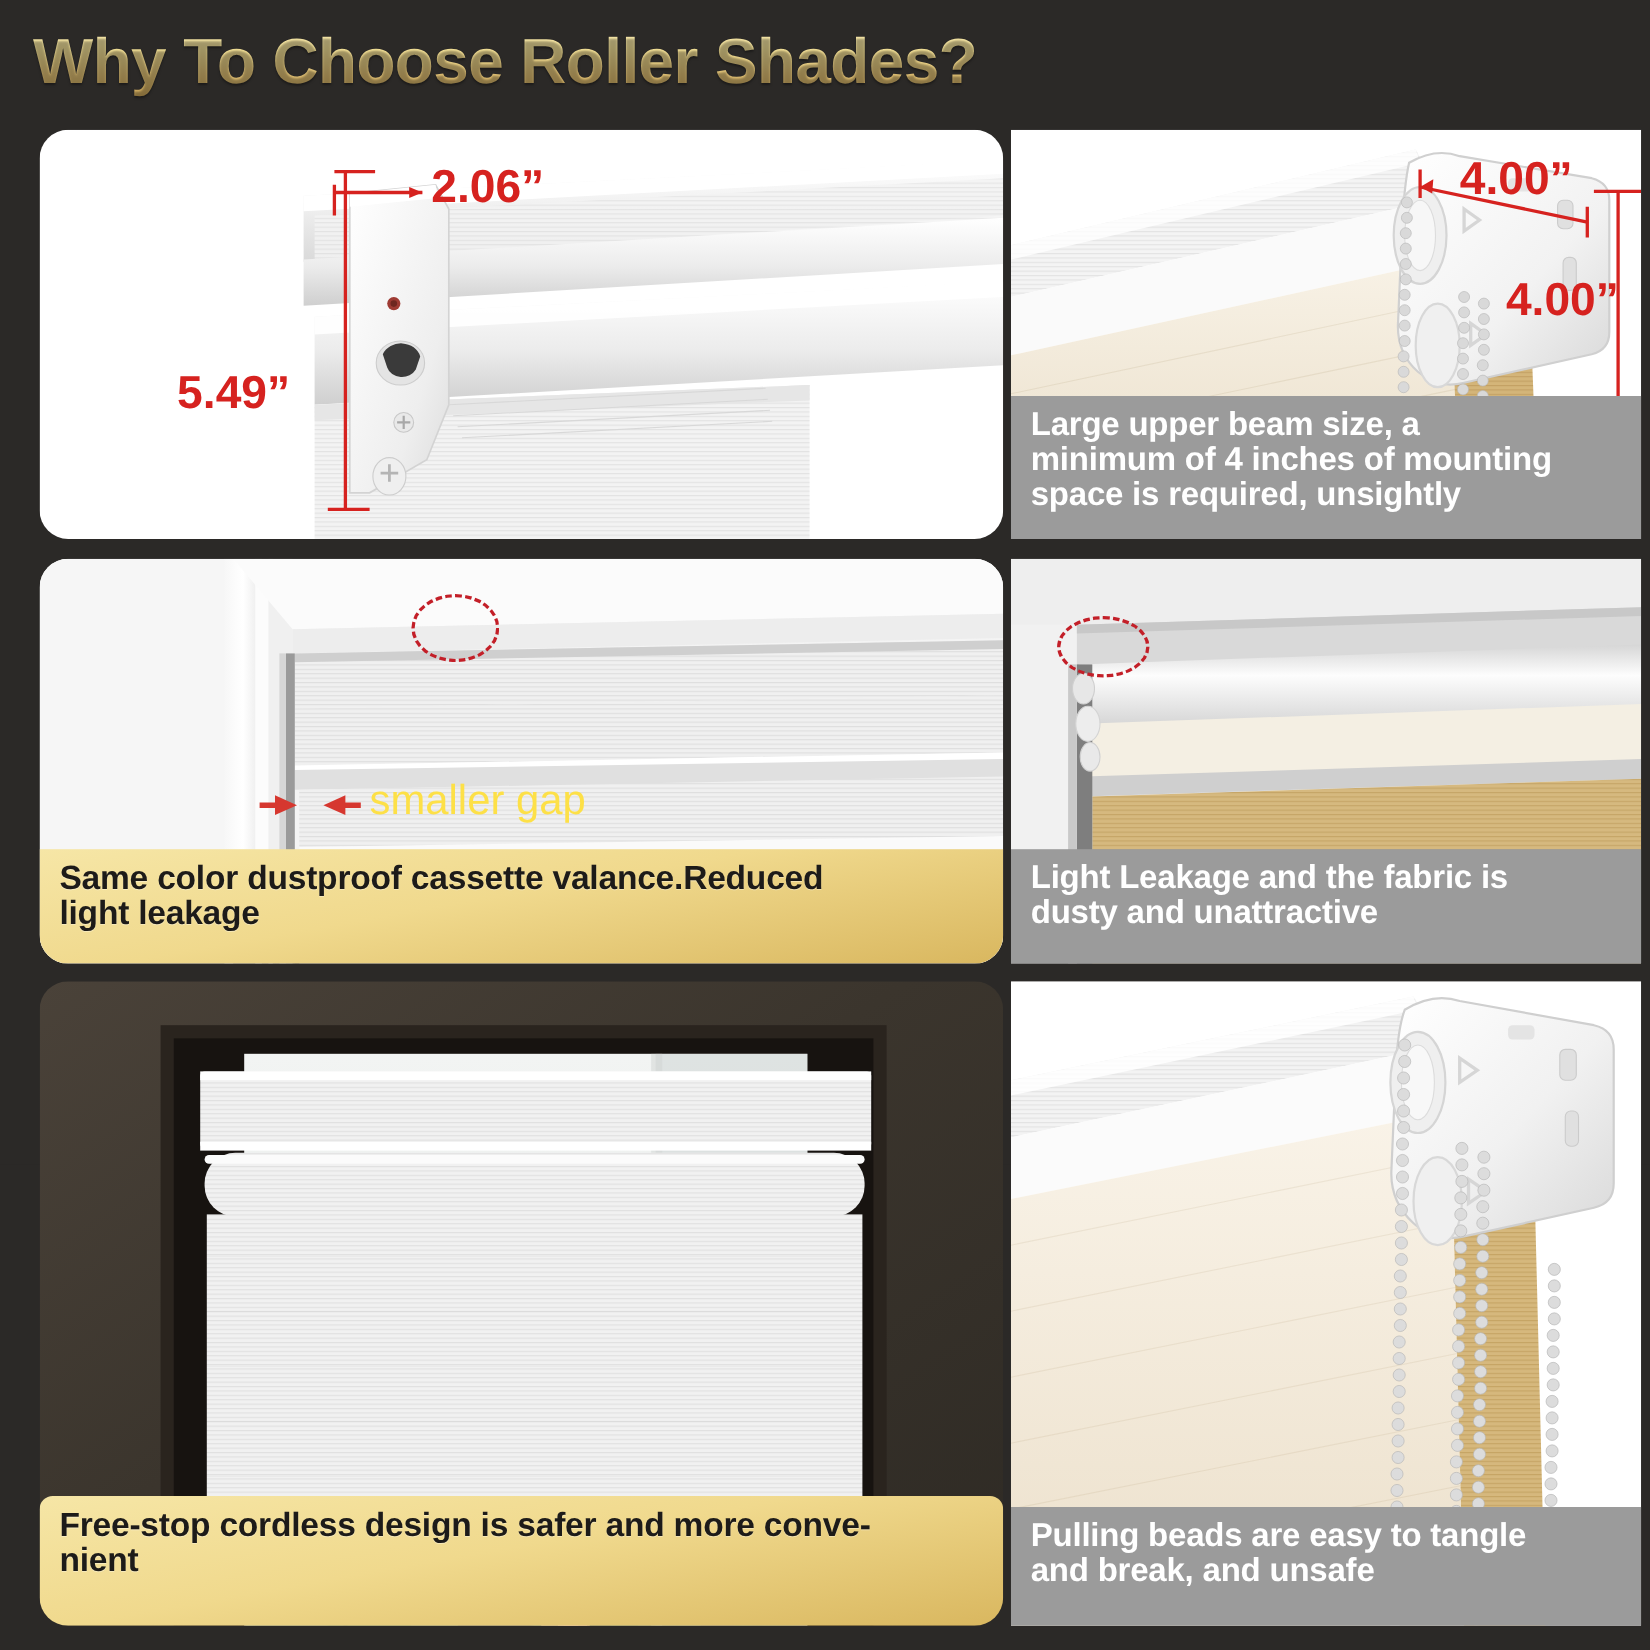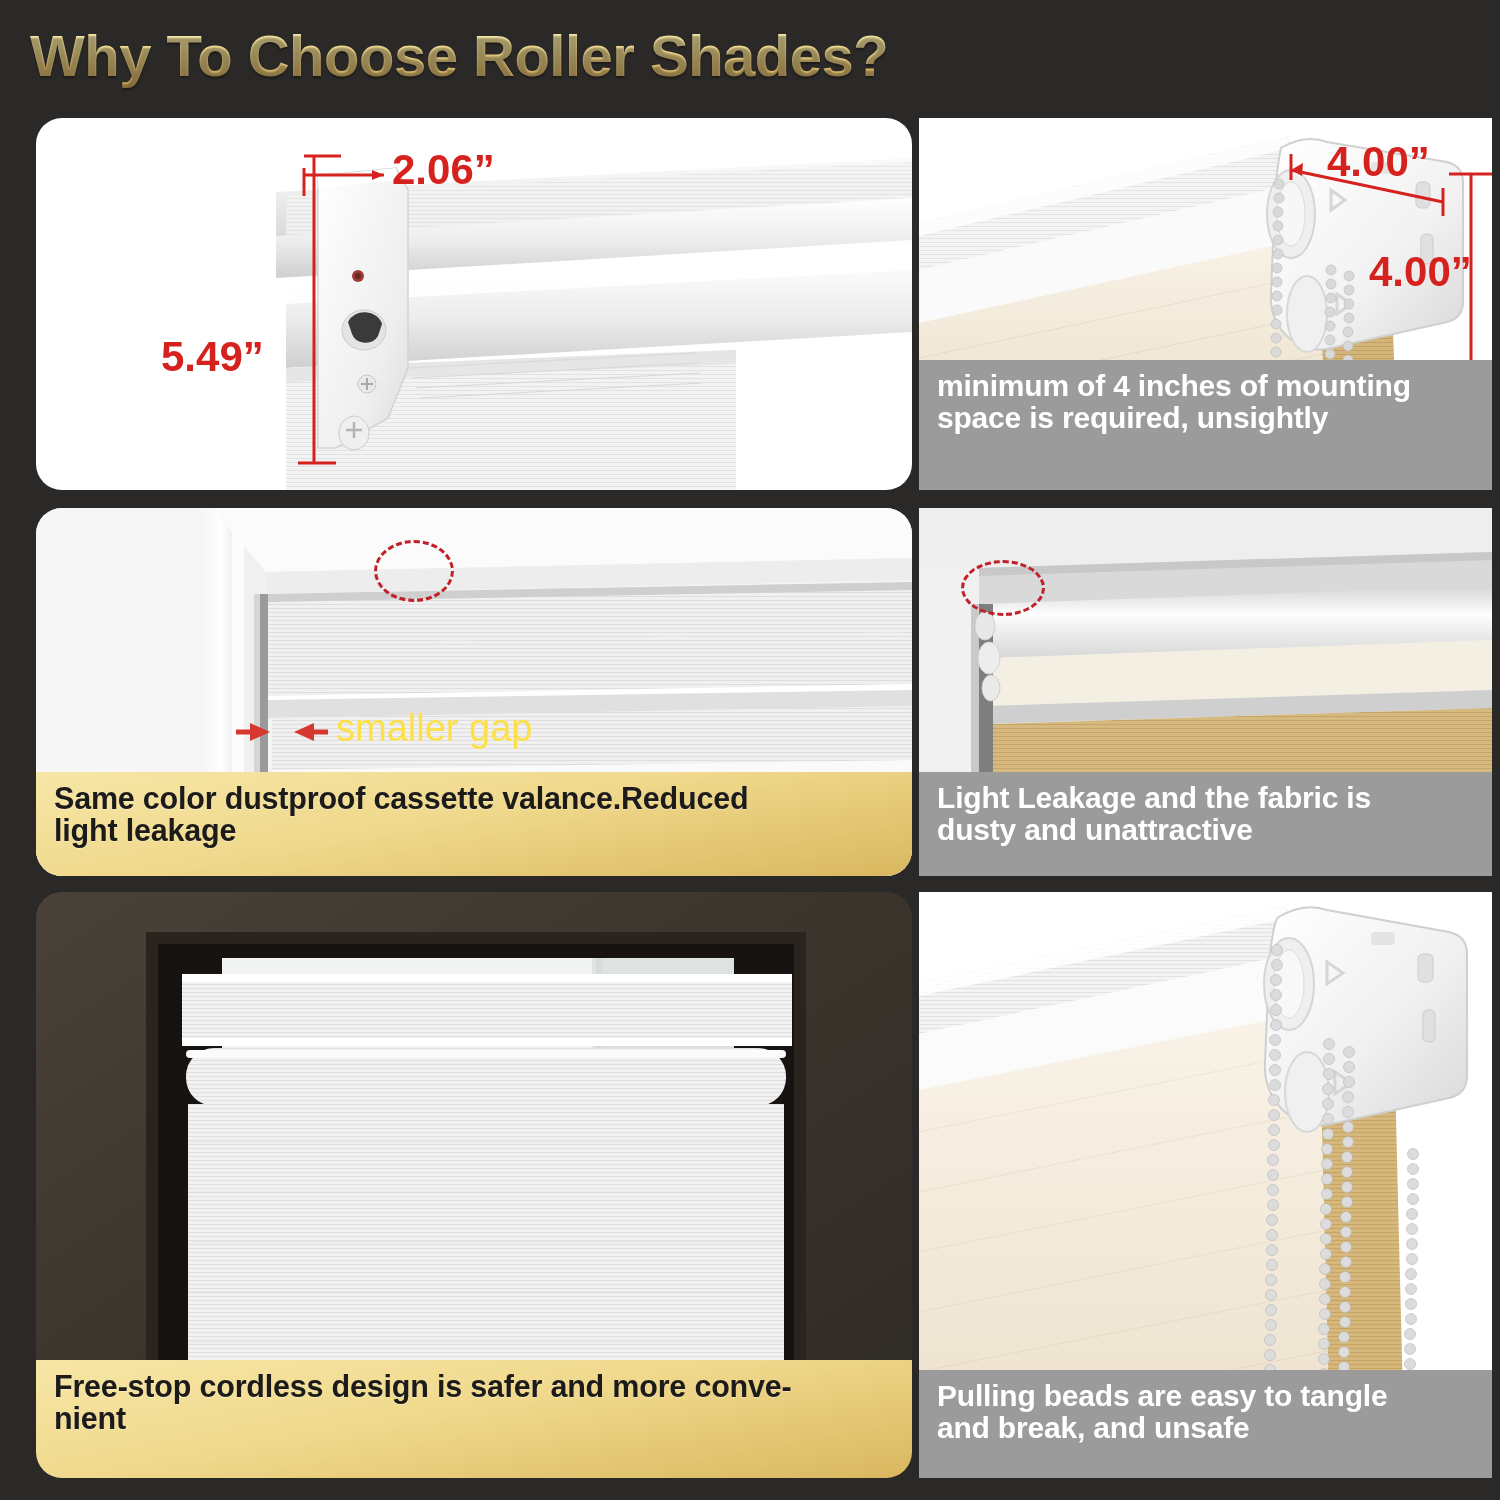--- a/index.html
+++ b/index.html
@@ -295,20 +295,21 @@
 
         <line x1="552" y1="56" x2="552" y2="254" stroke="#d6221f" stroke-width="3"></line>
         <line x1="530" y1="56" x2="573" y2="56" stroke="#d6221f" stroke-width="3"></line>
         <line x1="530" y1="254" x2="573" y2="254" stroke="#d6221f" stroke-width="3"></line>
       </svg>
       <div class="dimlabel" style="left:408px; top:20px; font-size:42px;">4.00”</div>
       <div class="dimlabel" style="left:450px; top:130px; font-size:42px;">4.00”</div>
     </div>
 
     <div class="caption gray c3" style="font-size:30px;">
+      <span class="cap-l1">Large upper beam size, a</span>
       <span class="cap-l2">minimum of 4 inches of mounting</span>
       <span class="cap-l3">space is required, unsightly</span>
     </div>
   </div>
 
   <div class="panel left row2">
     <div class="photo">
       <div class="whitebg" style="background:#f4f4f4;"></div>
       <svg width="876" height="368" viewBox="0 0 876 368" style="position:absolute;left:0;top:0;">
         <defs>
@@ -488,21 +489,21 @@
           <path d="M 452 512 q -10 16 -10 34 q 0 24 12 38" fill="none" stroke="#d9ae96" stroke-width="3"></path>
           <path d="M 468 508 q 16 -4 24 6 q 8 10 4 22 l -6 48 q -4 20 -18 22" fill="#eecbb6"></path>
           <path d="M 486 506 l 10 -6 l 8 12 l -8 10 Z" fill="#f0d0bb"></path>
           <path d="M 478 560 q 18 8 24 32 l 6 34 l -34 0 Z" fill="#e9c3ac"></path>
           <path d="M 466 586 l 44 0 l 8 0 l 0 0 q 4 0 4 0 l -2 0 Z" fill="#e3bba4"></path>
           <path d="M 474 596 q 22 -4 34 14 l 10 -6 l 0 -18 Z" fill="#e0b69e"></path>
         </g>
       </svg>
     </div>
 
-    <div class="caption gold c3" style="height:118px;">
+    <div class="caption gold c3" style="height:118px;border-radius:12px;">
       <span class="cap-l1">Free-stop cordless design is safer and more conve-</span>
       <span class="cap-l2">nient</span>
     </div>
   </div>
 
   <div class="panel right row3">
     <div class="photo">
       <div class="whitebg"></div>
       <svg width="573" height="586" viewBox="0 0 573 586" style="position:absolute;left:0;top:0;">
         <defs>

